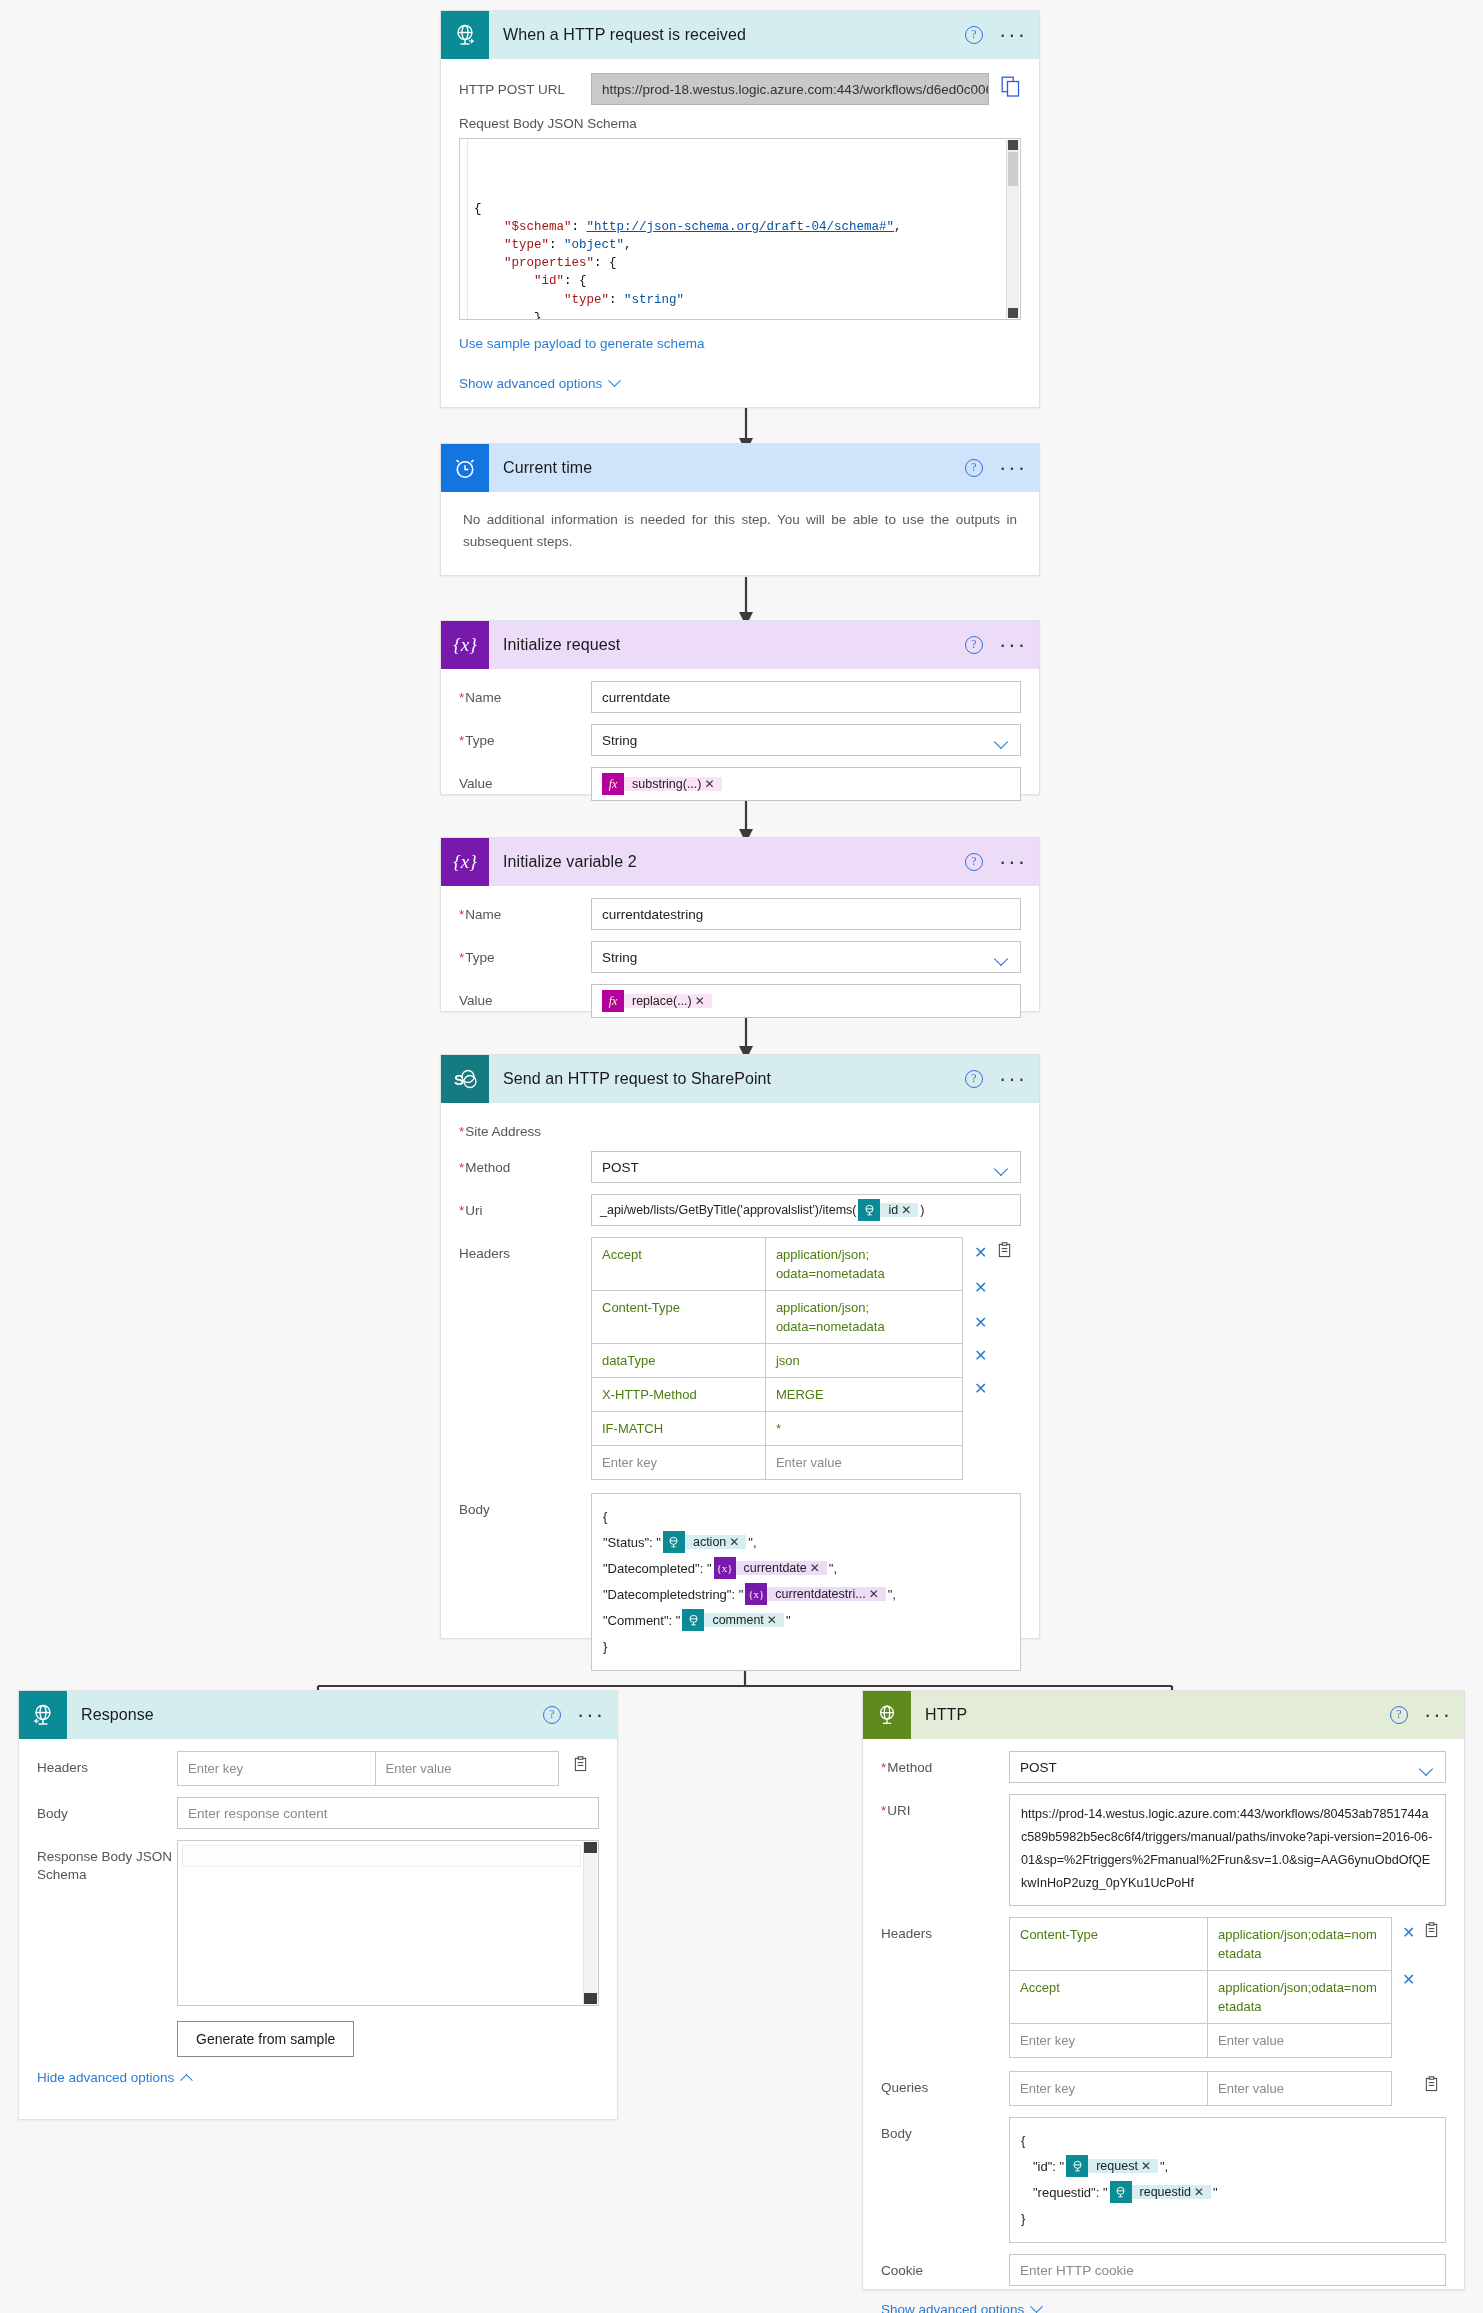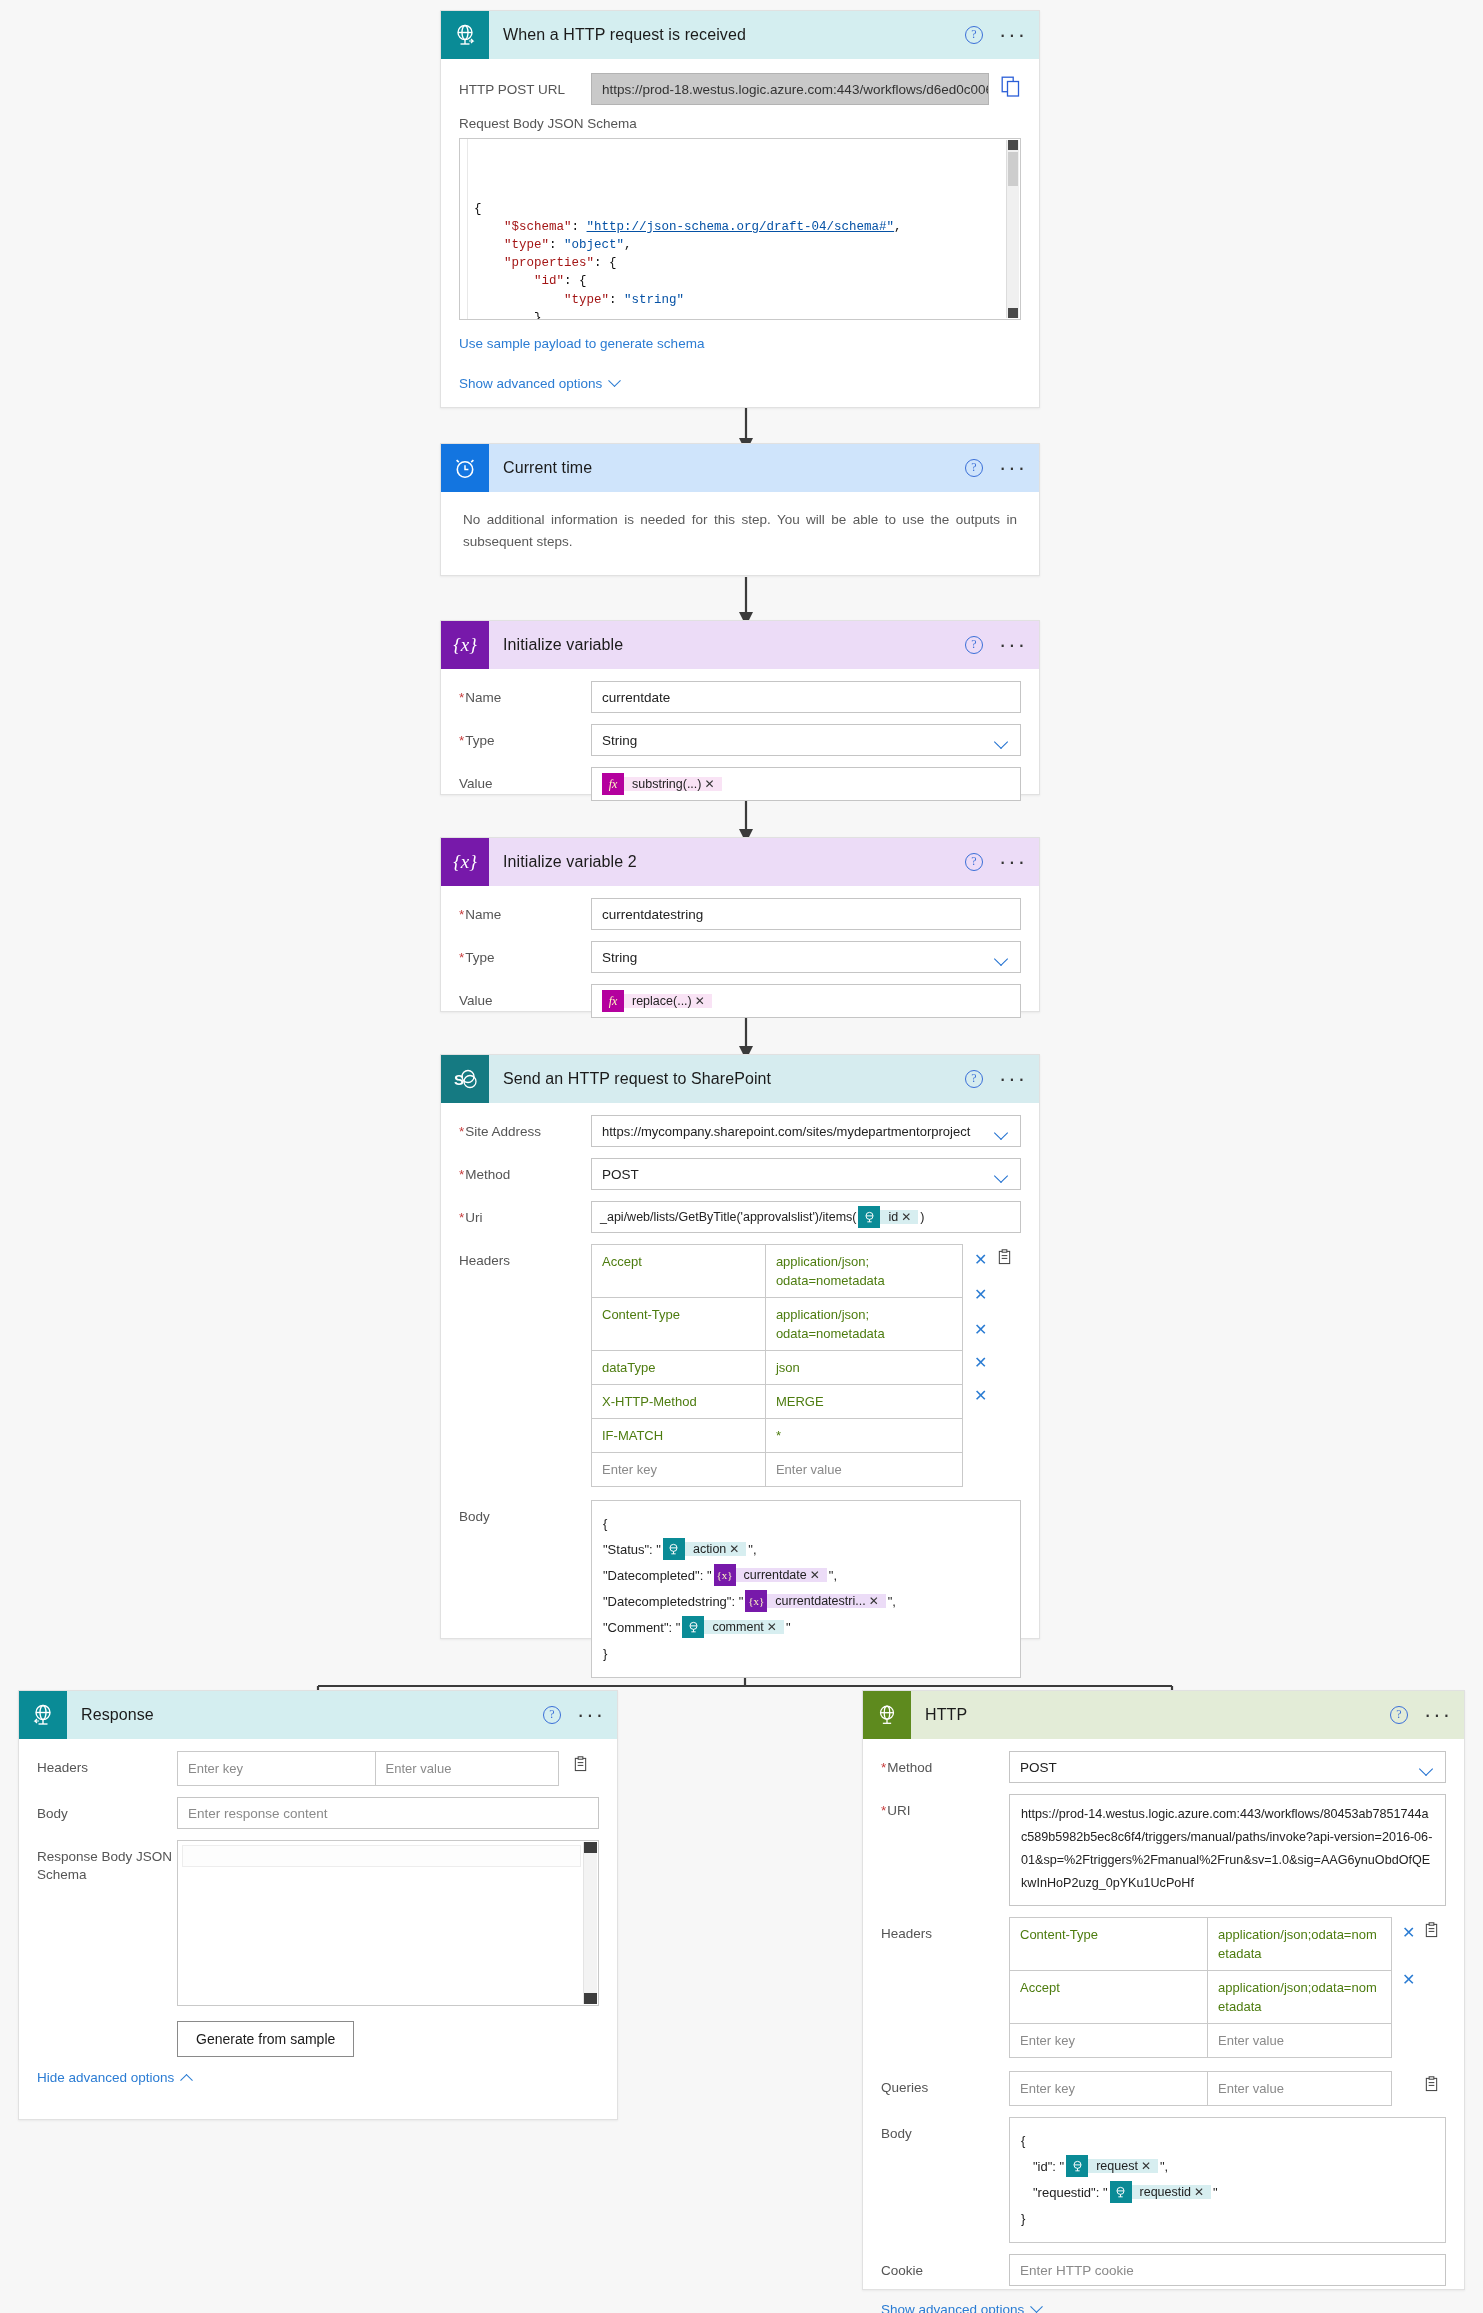--- a/index.html
+++ b/index.html
@@ -313,21 +313,21 @@
     <div class="card-body" style="padding:17px 22px;">
       <div style="font-size:13.5px;color:#5a5a5a;line-height:22px;text-align:justify;">No additional information is needed for this step. You will be able to use the outputs in subsequent steps.</div>
     </div>
   </div>
 
   <div class="card" style="left:440px;top:620px;width:600px;height:175px;">
     <div class="card-head hd-purple">
       <div class="card-icon ic-purple">
         <span style="font-family:'Liberation Serif',serif;font-size:19px;font-style:italic;">{x}</span>
       </div>
-      <div class="card-title">Initialize variable</div>
+      <div class="card-title">Initialize request</div>
       <div class="head-actions">
         <div class="help-icon">?</div>
         <div class="dots">···</div>
       </div>
     </div>
     <div class="card-body" style="padding:12px 18px;">
       <div class="row">
         <div class="row-label"><span class="req">*</span><span>Name</span></div>
         <div class="row-field">
             <div class="input">currentdate</div>
@@ -408,23 +408,20 @@
       </div>
       <div class="card-title">Send an HTTP request to SharePoint</div>
       <div class="head-actions">
         <div class="help-icon">?</div>
         <div class="dots">···</div>
       </div>
     </div>
     <div class="card-body" style="padding:12px 18px;">
       <div class="row">
         <div class="row-label"><span class="req">*</span><span>Site Address</span></div>
-        <div class="row-field">
-            <div class="input select" style="font-size:13px;">https://mycompany.sharepoint.com/sites/mydepartmentorproject</div>
-          </div>
       </div>
       <div class="row">
         <div class="row-label"><span class="req">*</span><span>Method</span></div>
         <div class="row-field">
             <div class="input select">POST</div>
           </div>
       </div>
       <div class="row">
         <div class="row-label"><span class="req">*</span><span>Uri</span></div>
         <div class="row-field">

